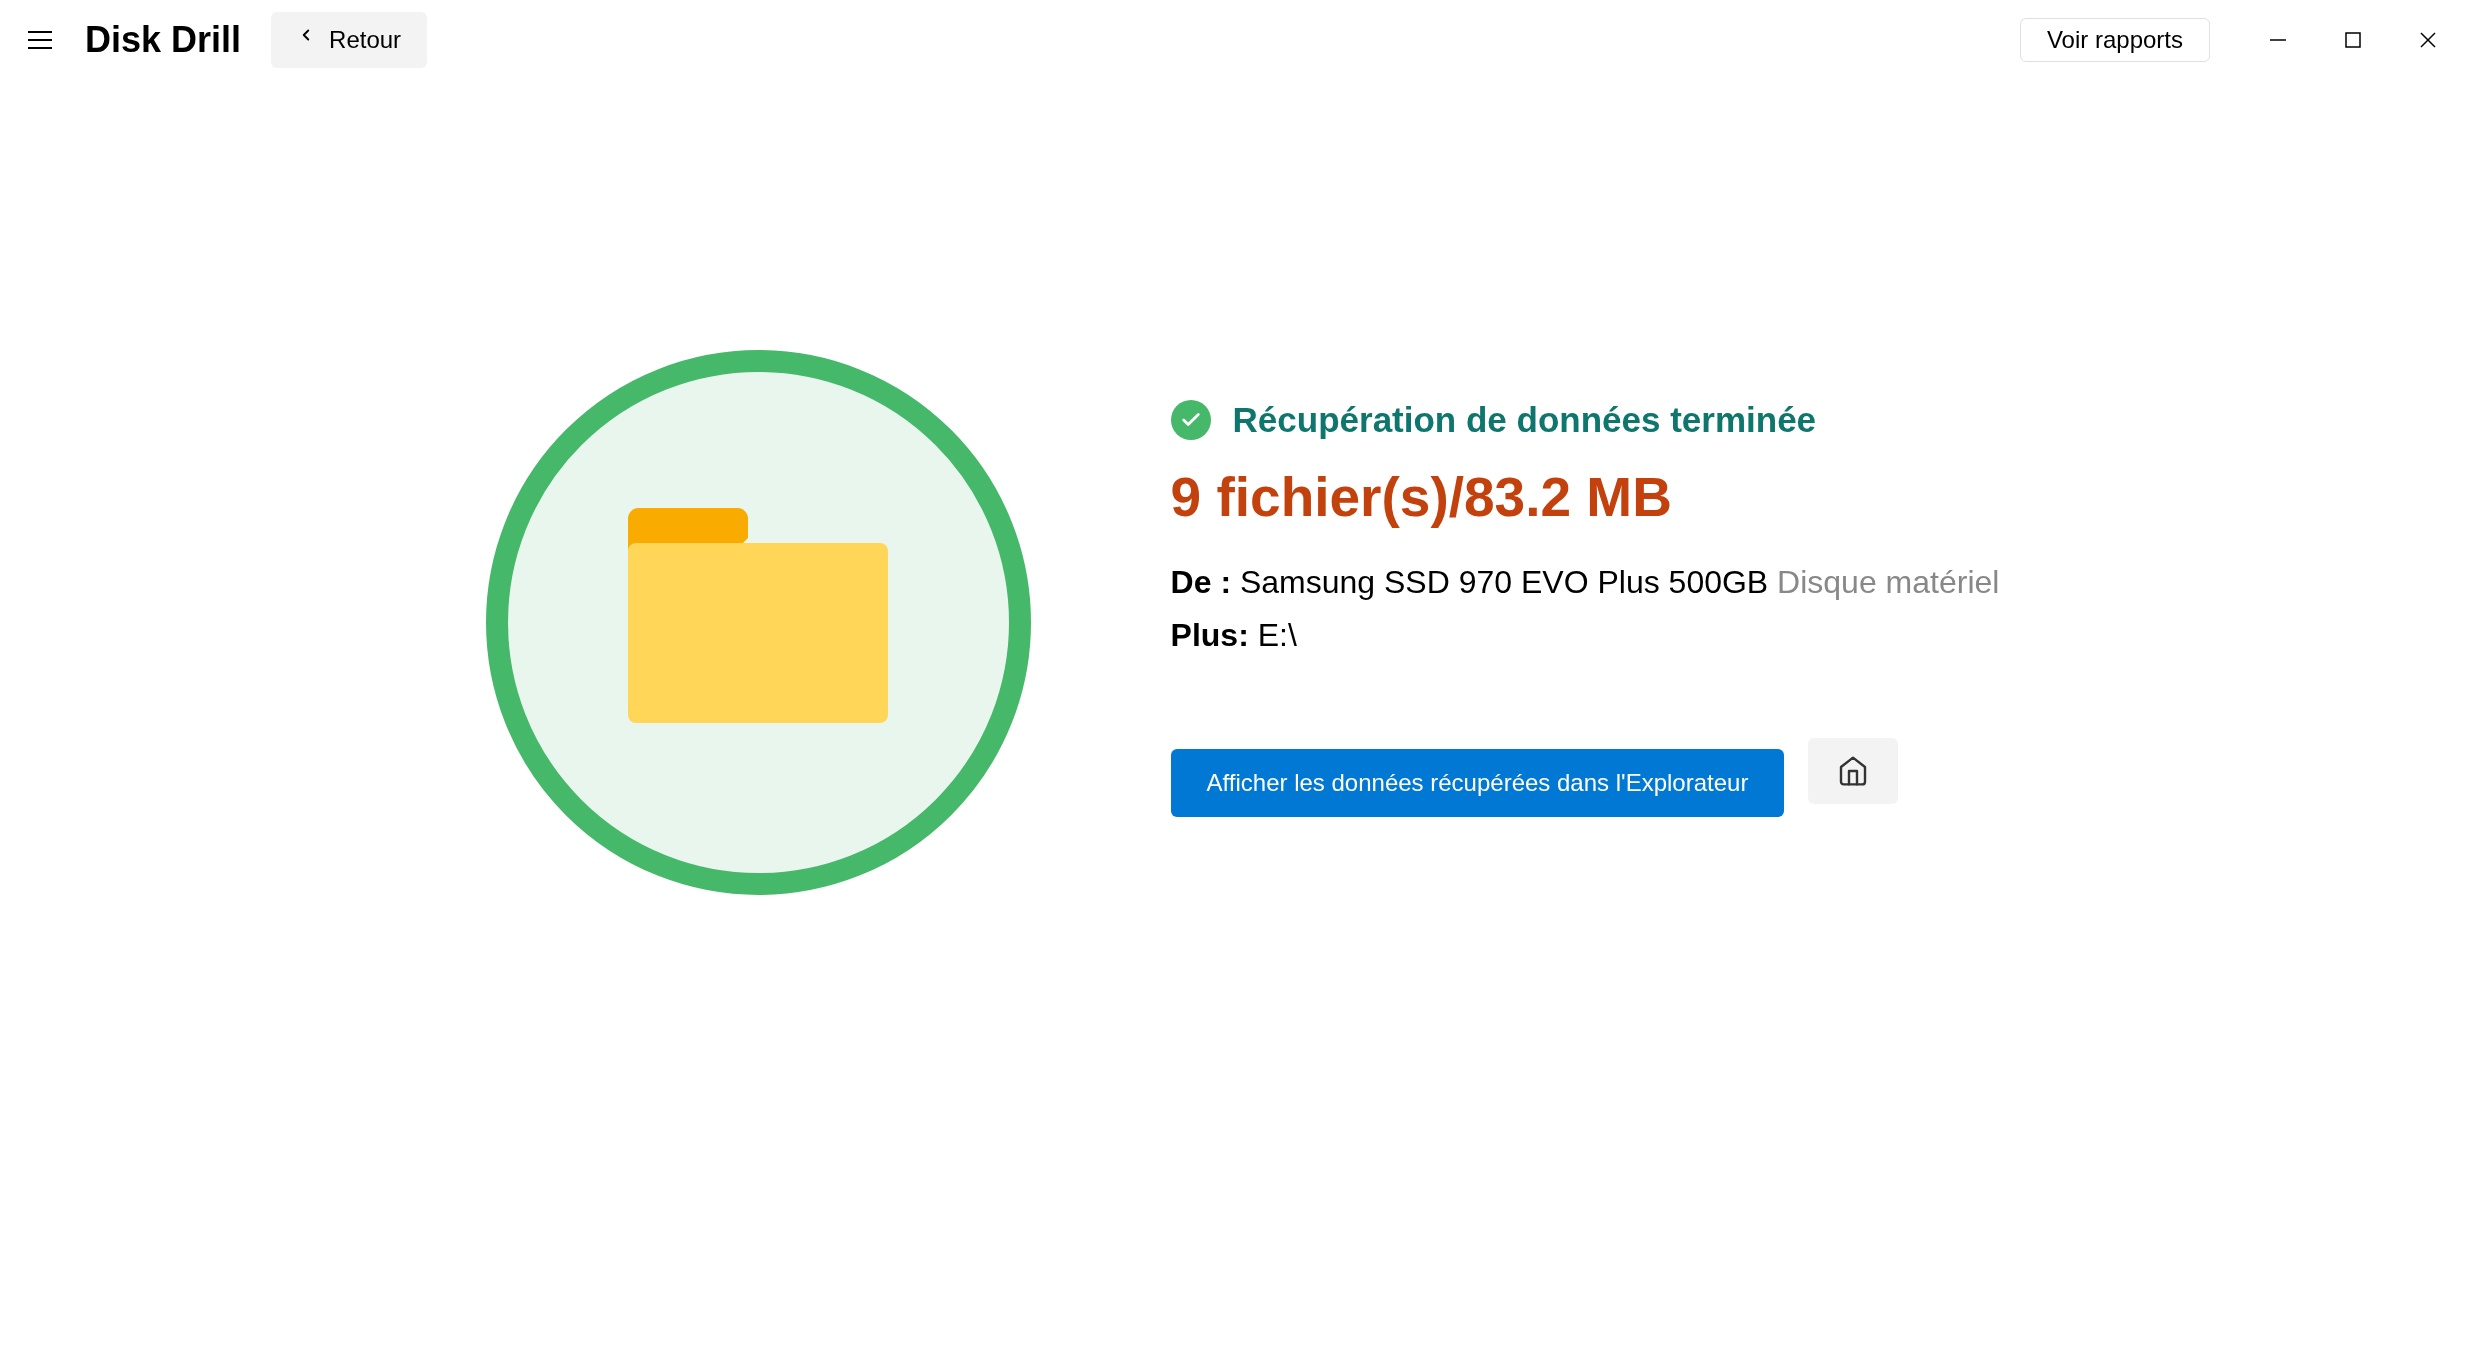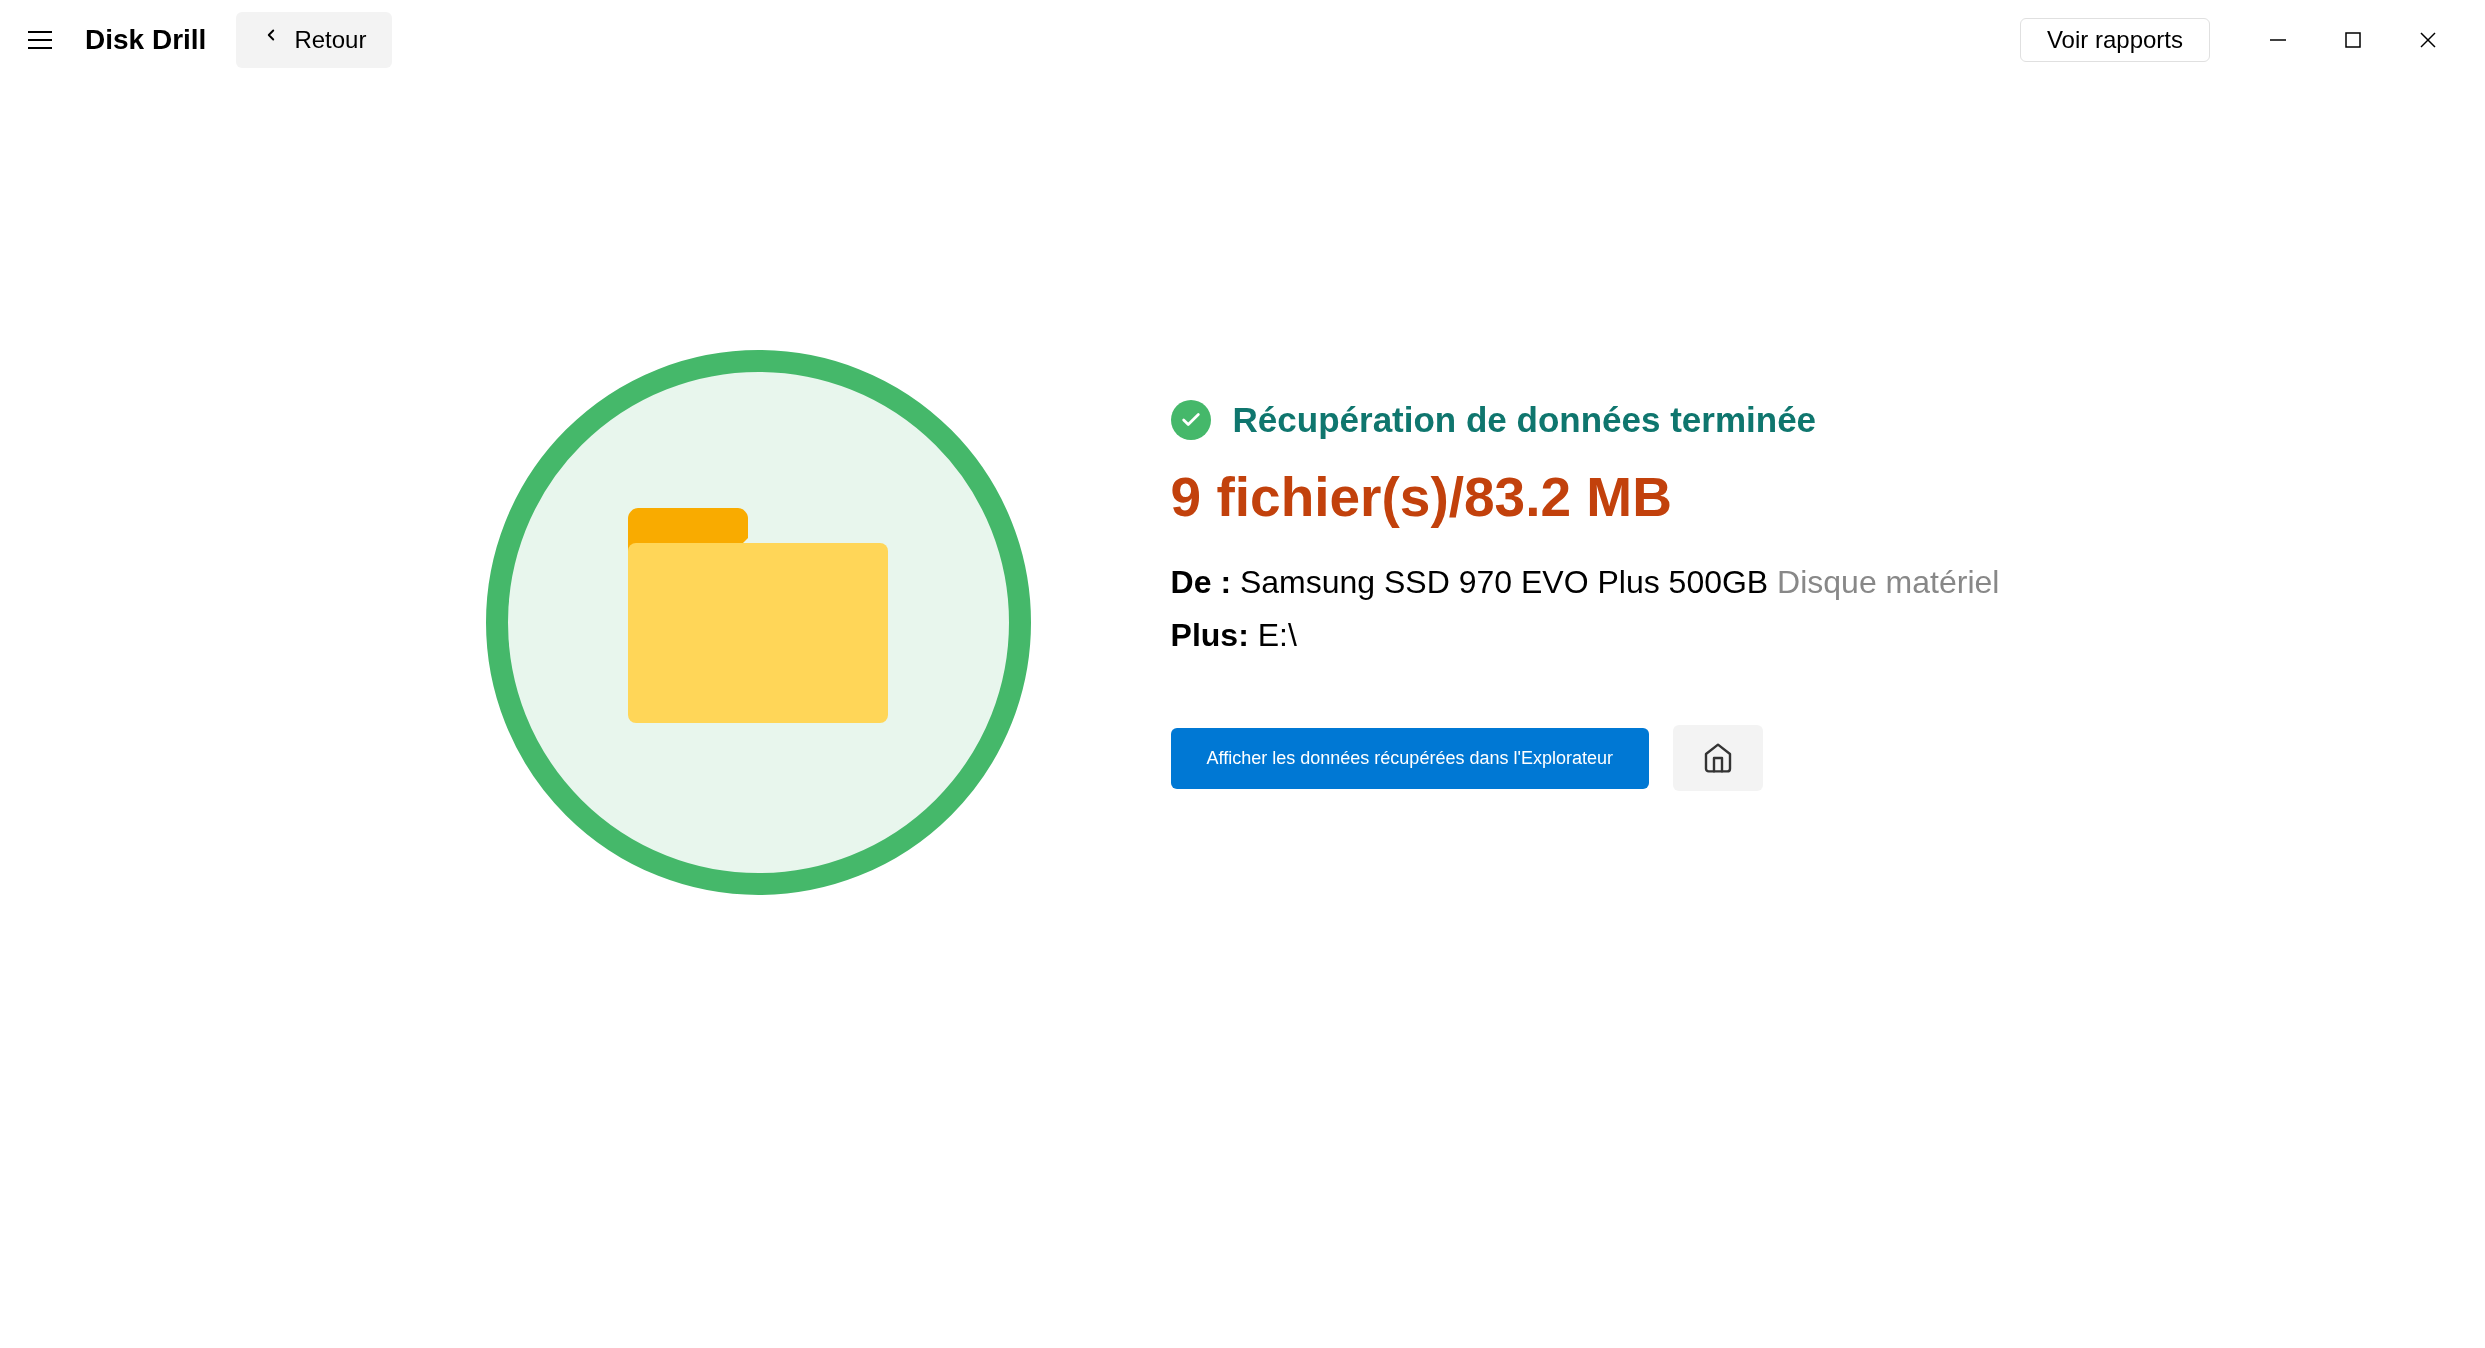--- a/index.html
+++ b/index.html
@@ -30,21 +30,21 @@
       cursor: pointer;
       margin-right: 25px;
       padding: 8px;
     }
     .hamburger span {
       height: 2px;
       background: #000;
       width: 100%;
     }
     .app-title {
-      font-size: 28px;
+      font-size: 36px;
       font-weight: 600;
       color: #000;
       margin-right: 30px;
     }
     .back-button {
       display: flex;
       background: #f3f3f3;
       border: none;
       padding: 14px 26px;
       border-radius: 6px;
@@ -163,22 +163,23 @@
       align-items: center;
       gap: 24px;
       margin-top: 55px;
     }
     .primary-button {
       background: #0078d4;
       color: #fff;
       border: none;
       padding: 20px 36px;
       border-radius: 6px;
-      font-size: 18px;
-      cursor: pointer;
+      font-size: 24px;
+      cursor: pointer;
+      margin-top: 24px;
     }
     .home-button {
       width: 90px;
       height: 66px;
       background: #f3f3f3;
       border: none;
       border-radius: 6px;
       cursor: pointer;
       display: flex;
       align-items: center;

